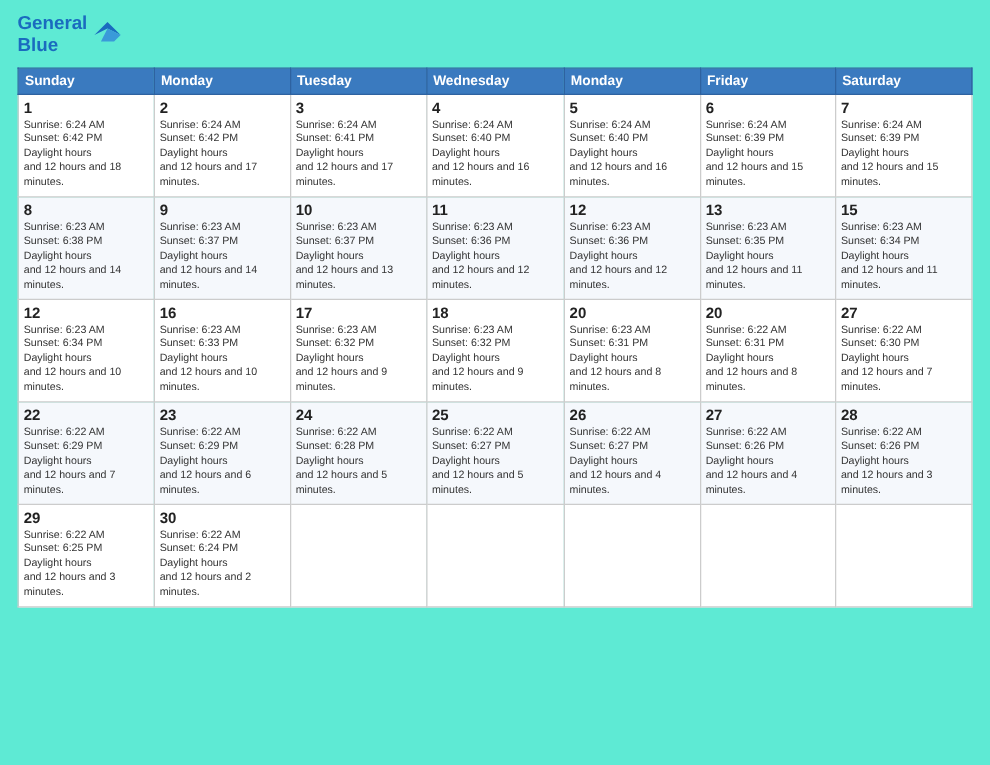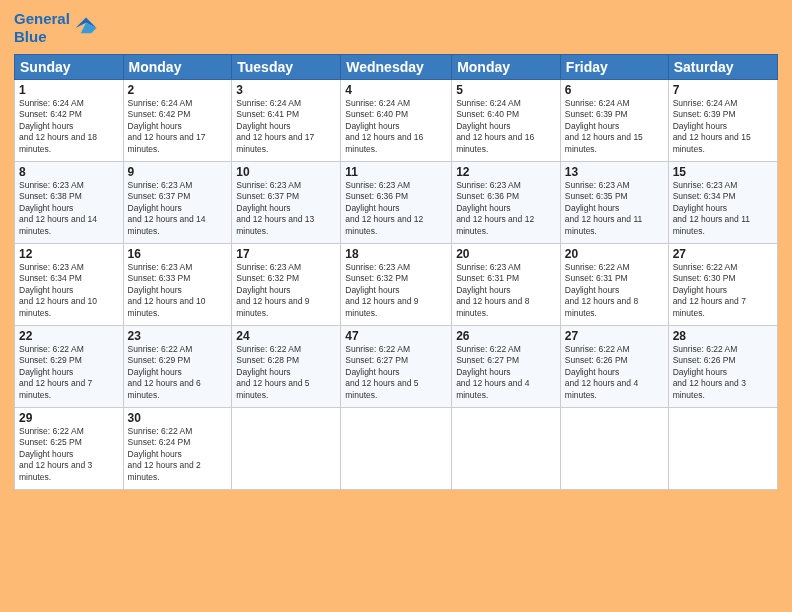--- a/index.html
+++ b/index.html
@@ -7,21 +7,21 @@
       font-family: Arial, sans-serif;
       background: #fff;
       width: 792px;
       height: 612px;
       overflow: hidden;
     }
     .page {
       width: 792px;
       height: 612px;
       padding: 10px 14px;
-      background: #fdba74;
+      background: #5eead4;
     }
     .header {
       display: flex;
       justify-content: space-between;
       align-items: flex-start;
       margin-bottom: 8px;
     }
     .logo {
       display: flex;
       align-items: center;
@@ -57,21 +57,21 @@
     .calendar {
       width: 100%;
       border-collapse: collapse;
       font-size: 9.5px;
     }
     .calendar th {
       background: #3a7abf;
       color: #fff;
       text-align: left;
       padding: 4px 5px;
-      font-size: 14px;
+      font-size: 11px;
       font-weight: bold;
       border: 1px solid #2e62a0;
     }
     .calendar td {
       border: 1px solid #ccc;
       vertical-align: top;
       padding: 3px 4px;
       width: 113px;
       height: 82px;
       background: #fff;
@@ -349,21 +349,21 @@
           <td>
         <span class="day-num">24</span>
         <div class="day-detail">
           Sunrise: 6:22 AM<br>
           Sunset: 6:28 PM<br>
           Daylight hours<br>
           and 12 hours and 5 minutes.
         </div>
       </td>
           <td>
-        <span class="day-num">47</span>
+        <span class="day-num">25</span>
         <div class="day-detail">
           Sunrise: 6:22 AM<br>
           Sunset: 6:27 PM<br>
           Daylight hours<br>
           and 12 hours and 5 minutes.
         </div>
       </td>
           <td>
         <span class="day-num">26</span>
         <div class="day-detail">

